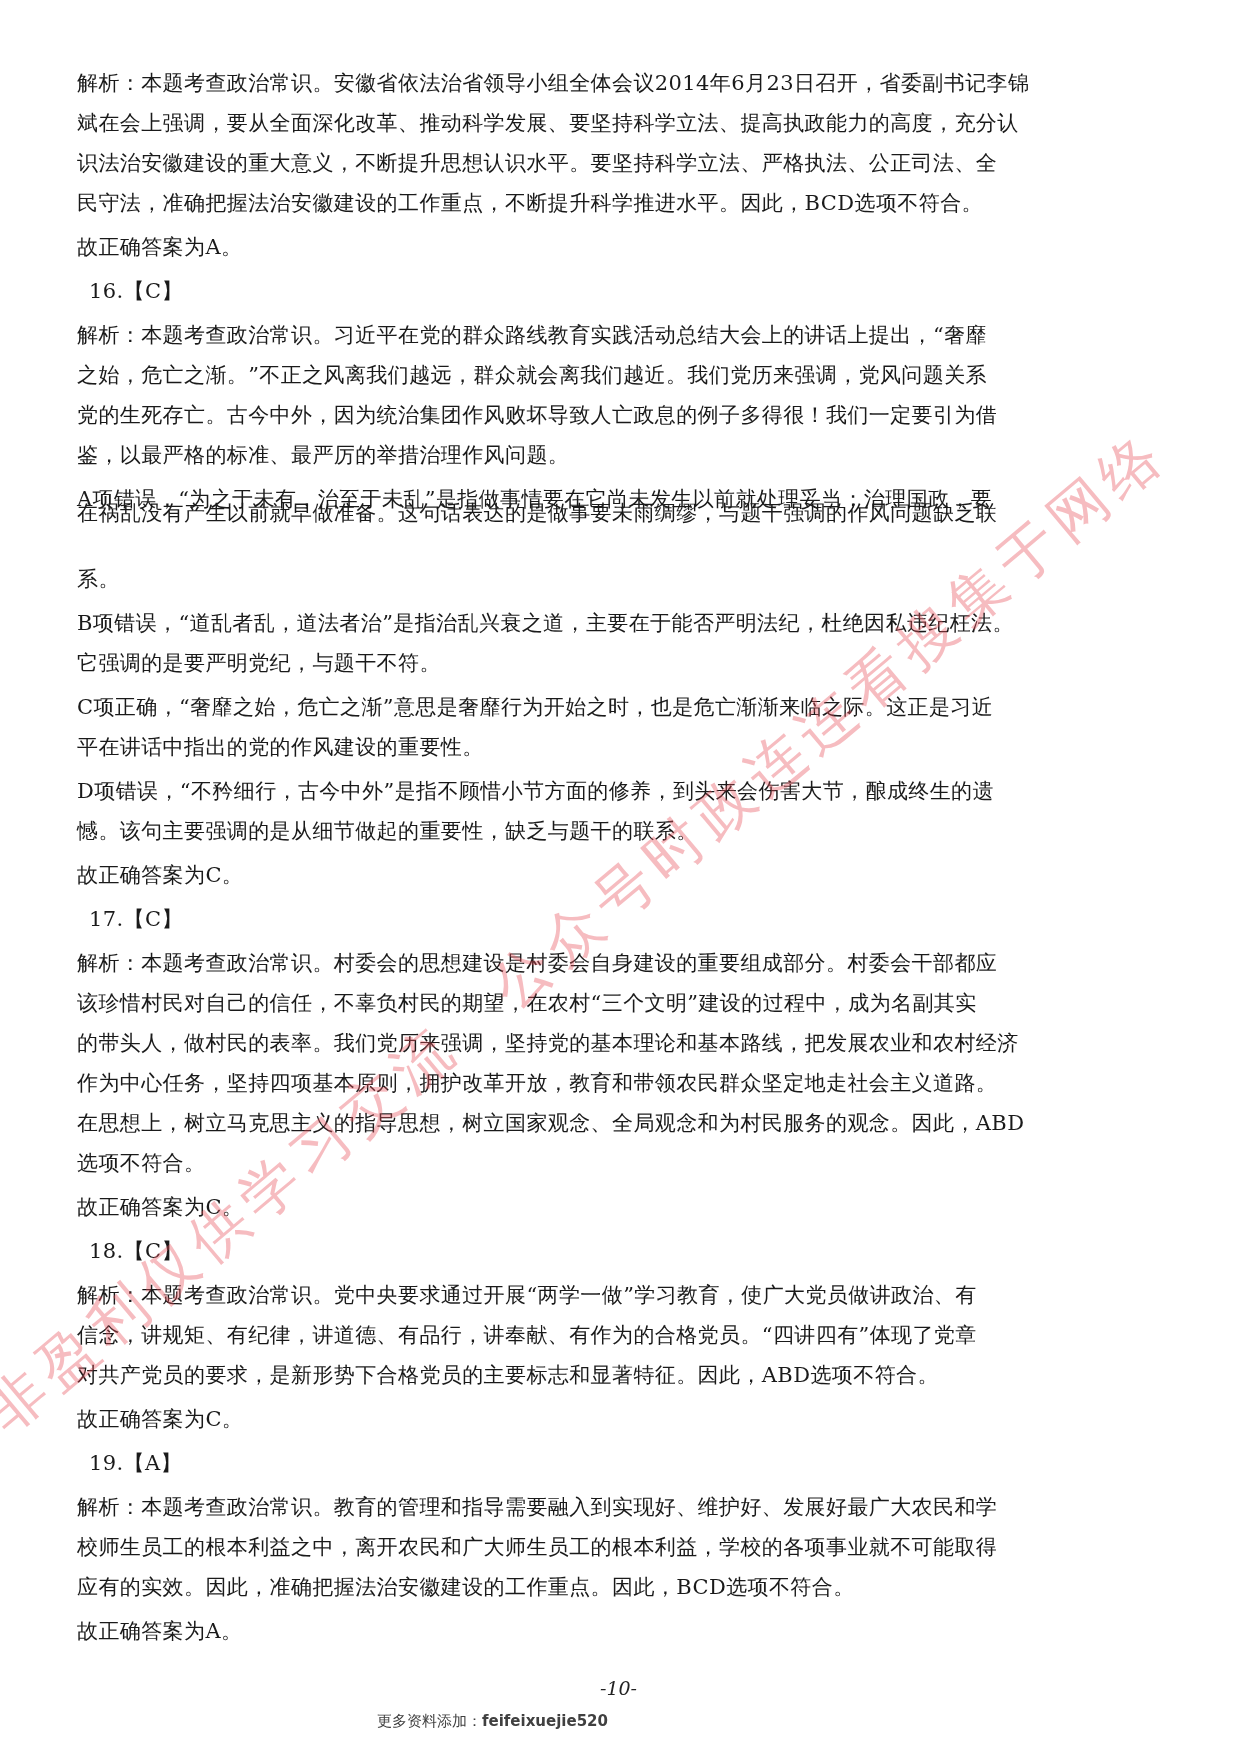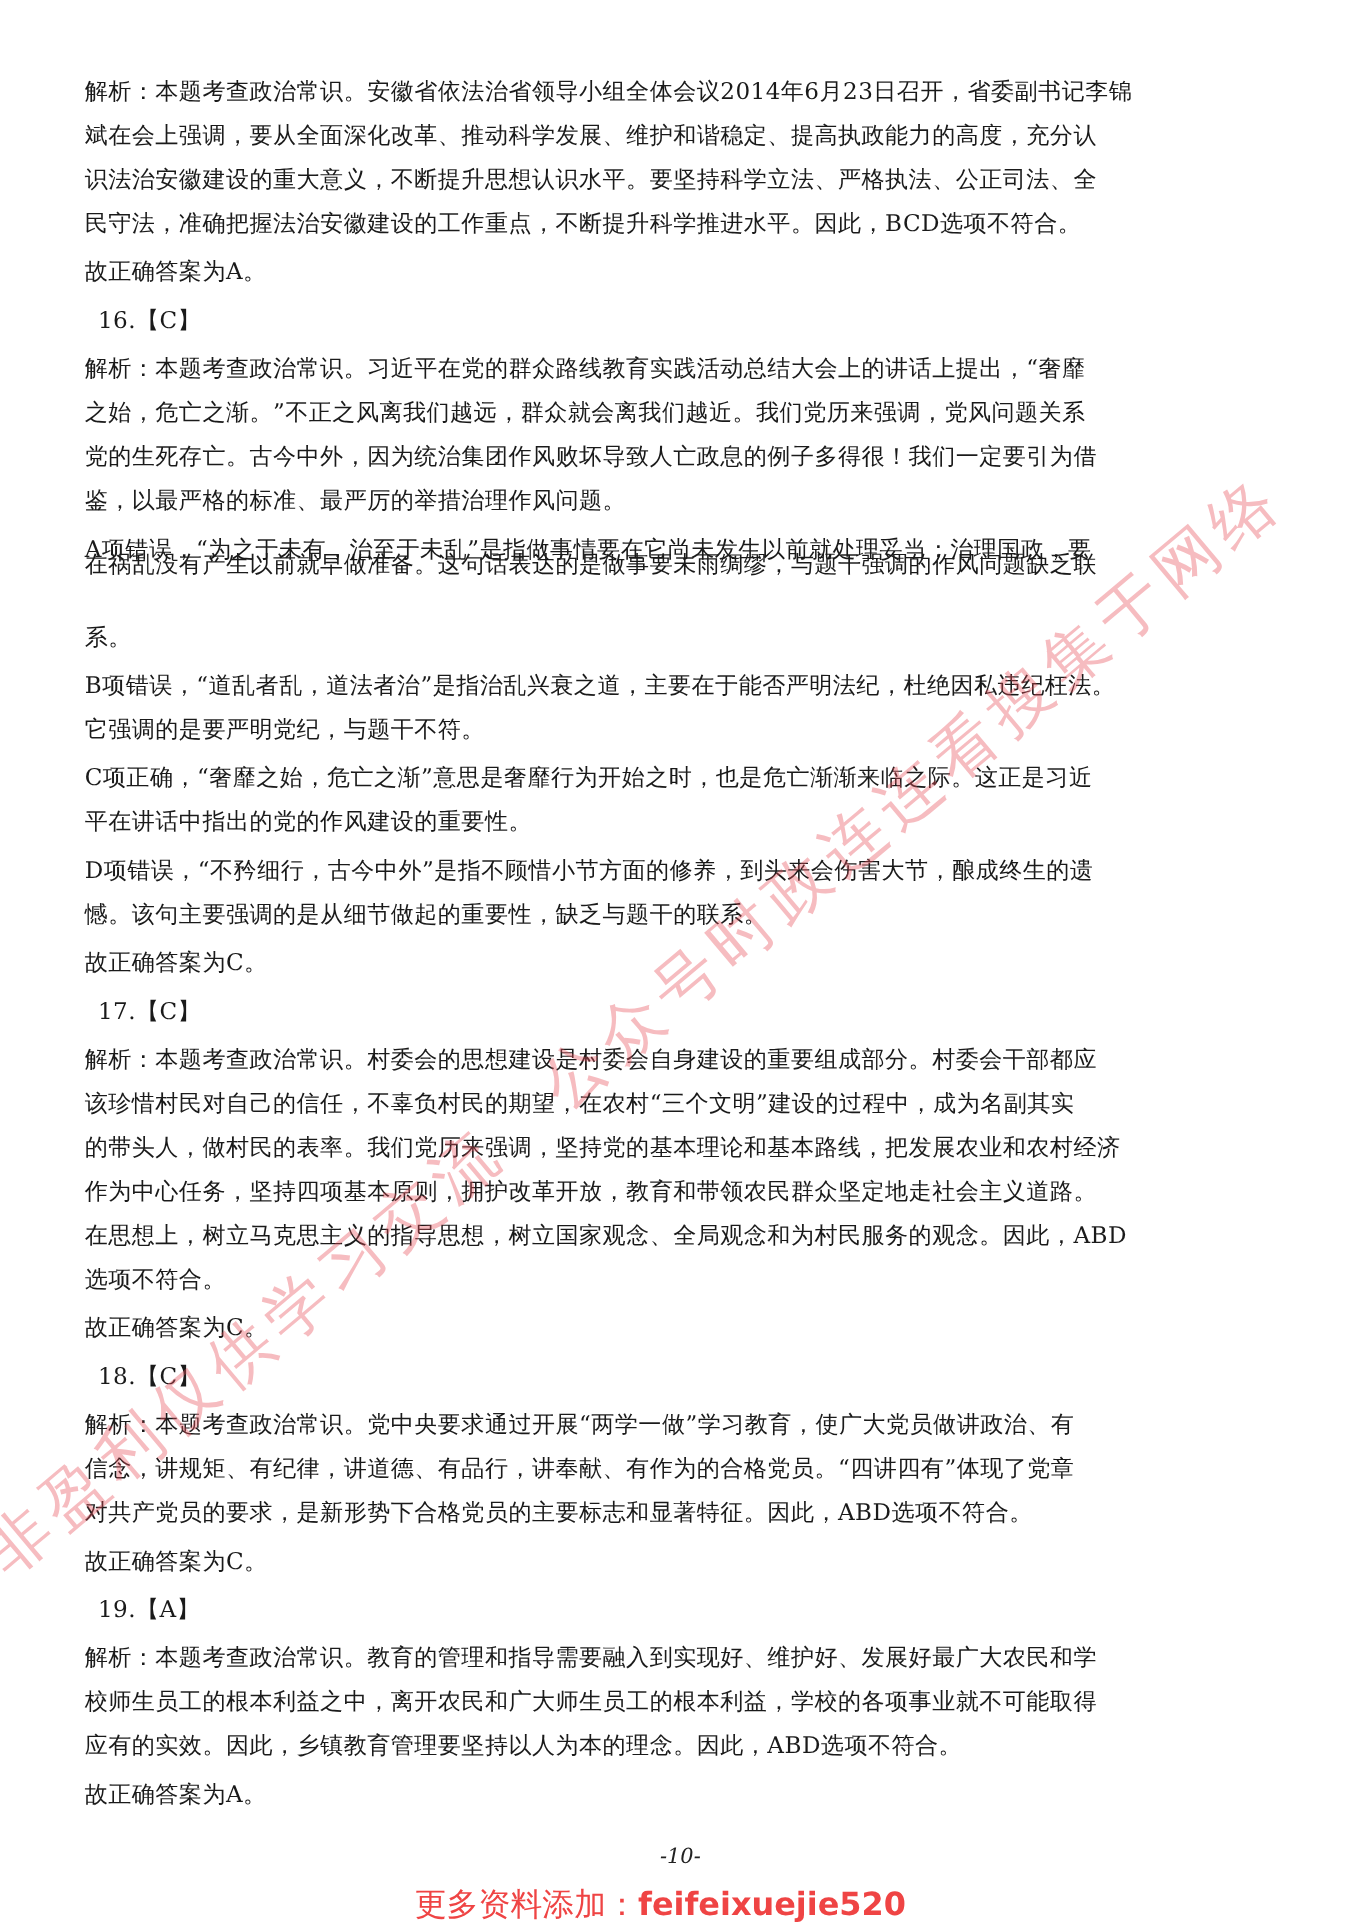--- a/index.html
+++ b/index.html
@@ -65,40 +65,40 @@
       top: 1677px;
       font-size: 19px;
       color: #222;
       font-family: "DejaVu Serif", "Liberation Serif", serif;
       font-style: italic;
     }
     .footer-promo {
       position: absolute;
       left: 377px;
       top: 1712px;
-      font-size: 29px;
-      color: #ef4444;
+      font-size: 15px;
+      color: #404040;
       white-space: nowrap;
     }
     .footer-promo .label {
       font-family: "DejaVu Serif", "Liberation Serif", serif;
     }
     .footer-promo .handle {
       font-family: "DejaVu Sans", "Liberation Sans", sans-serif;
       font-weight: bold;
     }
   </style>
 </head>
 <body>
 
 <div class="page">
 
   <div class="content">
     <div class="line" style="top:0px">解析：本题考查政治常识。安徽省依法治省领导小组全体会议2014年6月23日召开，省委副书记李锦</div>
-    <div class="line" style="top:40px">斌在会上强调，要从全面深化改革、推动科学发展、维护和谐稳定、提高执政能力的高度，充分认</div>
+    <div class="line" style="top:40px">斌在会上强调，要从全面深化改革、推动科学发展、要坚持科学立法、提高执政能力的高度，充分认</div>
     <div class="line" style="top:80px">识法治安徽建设的重大意义，不断提升思想认识水平。要坚持科学立法、严格执法、公正司法、全</div>
     <div class="line" style="top:120px">民守法，准确把握法治安徽建设的工作重点，不断提升科学推进水平。因此，BCD选项不符合。</div>
     <div class="line" style="top:164px">故正确答案为A。</div>
     <div class="line qnum" style="top:208px">16.【C】</div>
     <div class="line" style="top:252px">解析：本题考查政治常识。习近平在党的群众路线教育实践活动总结大会上的讲话上提出，“奢靡</div>
     <div class="line" style="top:292px">之始，危亡之渐。”不正之风离我们越远，群众就会离我们越近。我们党历来强调，党风问题关系</div>
     <div class="line" style="top:332px">党的生死存亡。古今中外，因为统治集团作风败坏导致人亡政息的例子多得很！我们一定要引为借</div>
     <div class="line" style="top:372px">鉴，以最严格的标准、最严厉的举措治理作风问题。</div>
     <div class="line" style="top:416px">A项错误，“为之于未有，治至于未乱”是指做事情要在它尚未发生以前就处理妥当；治理国政，要</div>
     <div class="line" style="top:430px">在祸乱没有产生以前就早做准备。这句话表达的是做事要未雨绸缪，与题干强调的作风问题缺乏联</div>
@@ -119,21 +119,21 @@
     <div class="line" style="top:1080px">选项不符合。</div>
     <div class="line" style="top:1124px">故正确答案为C。</div>
     <div class="line qnum" style="top:1168px">18.【C】</div>
     <div class="line" style="top:1212px">解析：本题考查政治常识。党中央要求通过开展“两学一做”学习教育，使广大党员做讲政治、有</div>
     <div class="line" style="top:1252px">信念，讲规矩、有纪律，讲道德、有品行，讲奉献、有作为的合格党员。“四讲四有”体现了党章</div>
     <div class="line" style="top:1292px">对共产党员的要求，是新形势下合格党员的主要标志和显著特征。因此，ABD选项不符合。</div>
     <div class="line" style="top:1336px">故正确答案为C。</div>
     <div class="line qnum" style="top:1380px">19.【A】</div>
     <div class="line" style="top:1424px">解析：本题考查政治常识。教育的管理和指导需要融入到实现好、维护好、发展好最广大农民和学</div>
     <div class="line" style="top:1464px">校师生员工的根本利益之中，离开农民和广大师生员工的根本利益，学校的各项事业就不可能取得</div>
-    <div class="line" style="top:1504px">应有的实效。因此，乡镇教育管理要坚持以人为本的理念。因此，ABD选项不符合。</div>
+    <div class="line" style="top:1504px">应有的实效。因此，准确把握法治安徽建设的工作重点。因此，BCD选项不符合。</div>
     <div class="line" style="top:1548px">故正确答案为A。</div>
   </div>
 
   <div class="watermark">
     <div class="wm-text">非盈利仅供学习交流　公众号时政连连看搜集于网络</div>
   </div>
 
   <div class="page-number">-10-</div>
 
   <div class="footer-promo">

